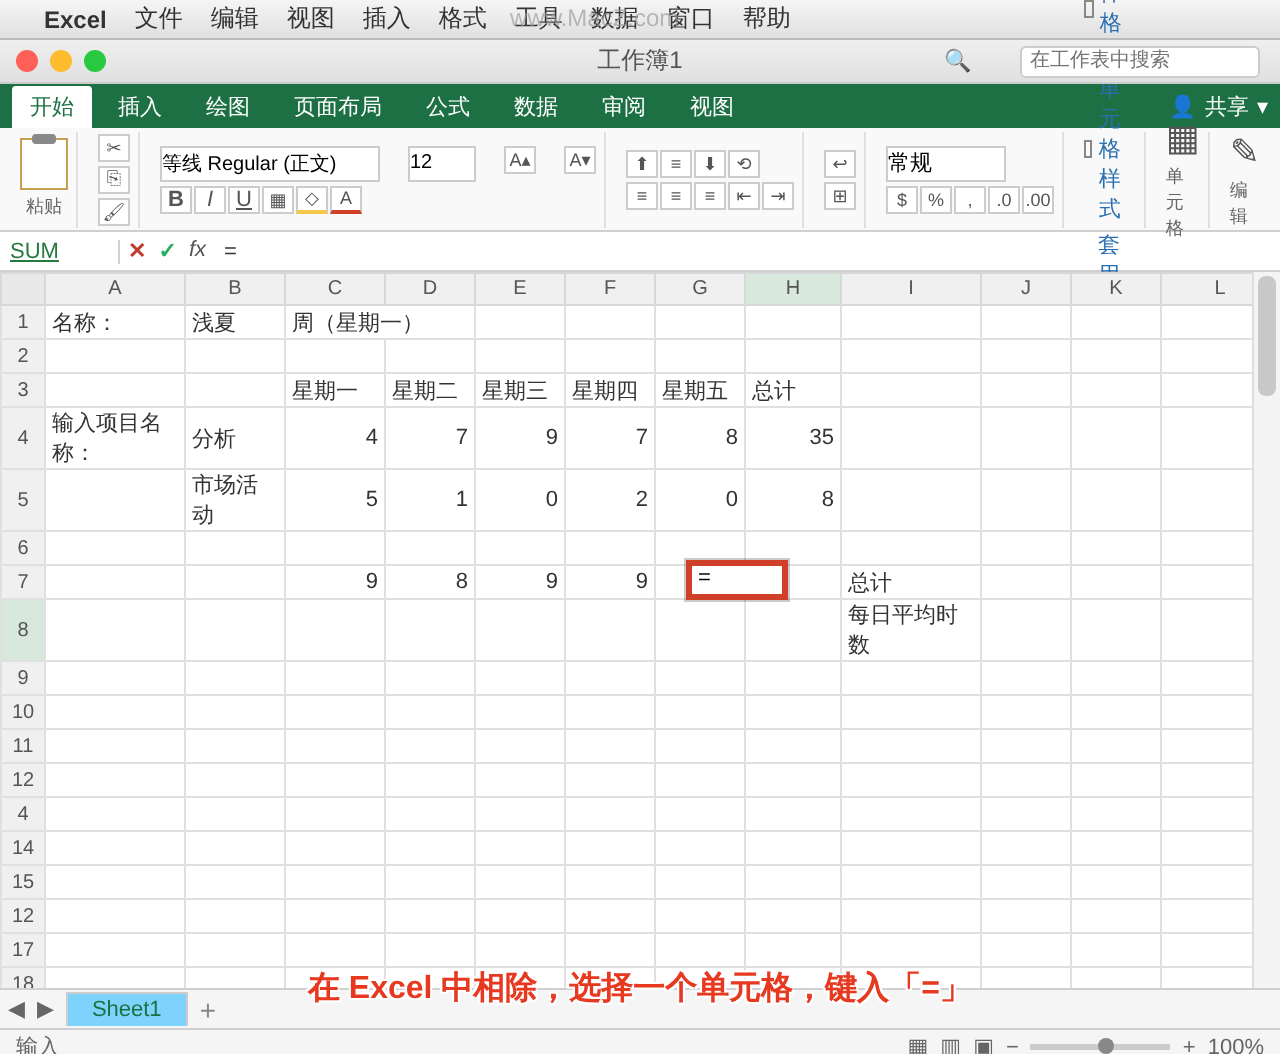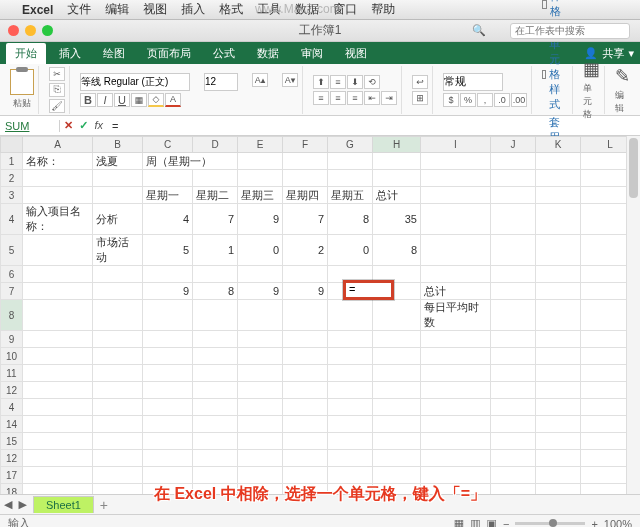--- a/index.html
+++ b/index.html
@@ -45,21 +45,21 @@
 table{border-collapse:collapse;width:100%;}
 .colhdr td{background:#f0f0f0;border:1px solid #d8d8d8;text-align:center;color:#555;font-size:10px;height:16px;}
 .colhdr .corner{background:#e8e8e8;width:22px;}
 .colhdr .selcol{background:#d8e8dc;}
 .row td{border:1px solid #e0e0e0;height:17px;padding:0 3px;color:#333;}
 .row .rh{background:#f0f0f0;text-align:center;color:#555;width:22px;font-size:10px;}
 .row .rh.selrow{background:#d8e8dc;}
 .num{text-align:right;}
 .activecell{position:absolute;border:3px solid #d04028;box-shadow:0 0 0 1px rgba(0,0,0,.2);background:#fff;padding:0 3px;}
 .sheettabs{background:#f5f5f5;height:20px;border-top:1px solid #d0d0d0;display:flex;align-items:center;padding:0 4px;gap:6px;font-size:10px;color:#666;}
-.stab{background:#bef264;border:1px solid #ccc;border-bottom:none;padding:2px 12px;color:#1d7044;}
+.stab{background:#7dd3fc;border:1px solid #ccc;border-bottom:none;padding:2px 12px;color:#1d7044;}
 .plus{font-size:14px;color:#888;}
 .status{background:#f5f5f5;height:18px;border-top:1px solid #d0d0d0;display:flex;align-items:center;padding:0 8px;font-size:10px;color:#666;gap:12px;}
 .zoom{margin-left:auto;display:flex;align-items:center;gap:6px;}
 .slider{width:70px;height:3px;background:#ccc;position:relative;}
 .slider::after{content:"";position:absolute;left:48%;top:-3px;width:8px;height:8px;border-radius:50%;background:#888;}
 .caption{position:absolute;bottom:22px;left:50%;transform:translateX(-50%);color:#e63920;font-size:16px;font-weight:bold;text-shadow:-1px -1px 0 #fff,1px -1px 0 #fff,-1px 1px 0 #fff,1px 1px 0 #fff;white-space:nowrap;}
 .vsb{position:absolute;right:0;top:0;width:14px;height:100%;background:#f4f4f4;border-left:1px solid #ddd;}
 .vsb::after{content:"";position:absolute;top:2px;left:2px;width:9px;height:60px;background:#c8c8c8;border-radius:4px;}
 </style>
 </head>

